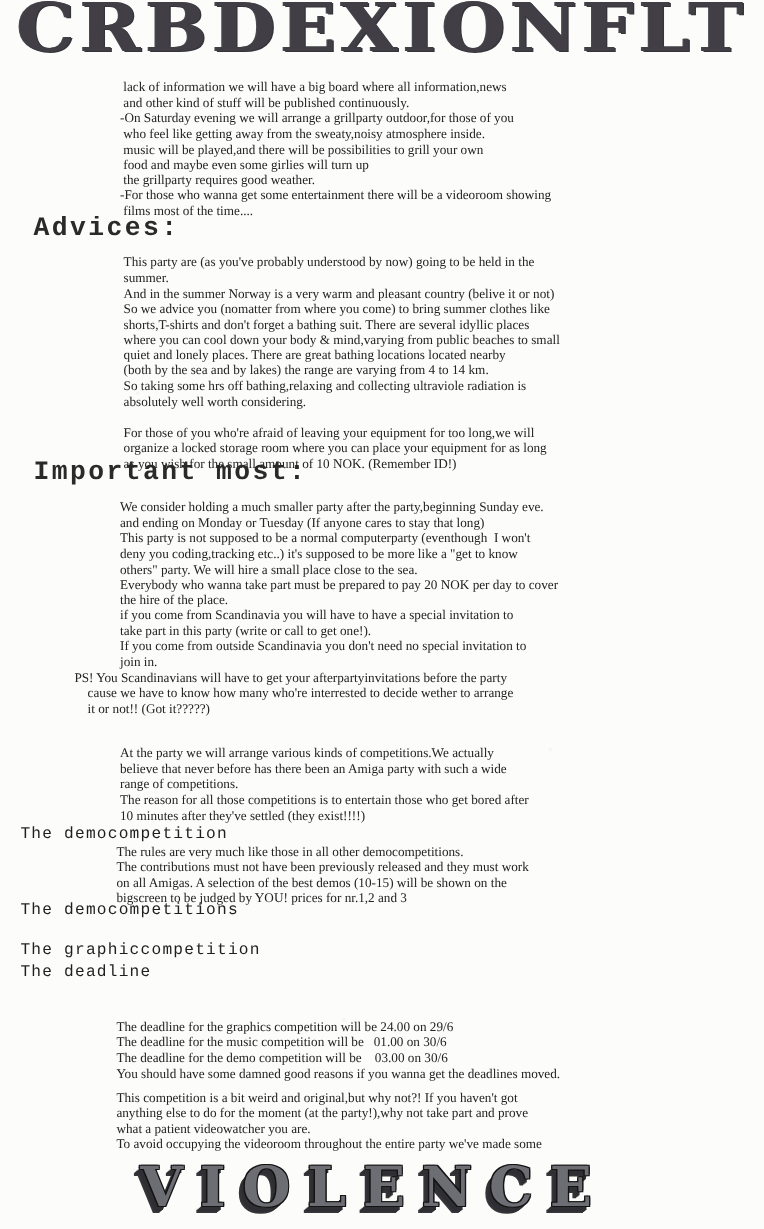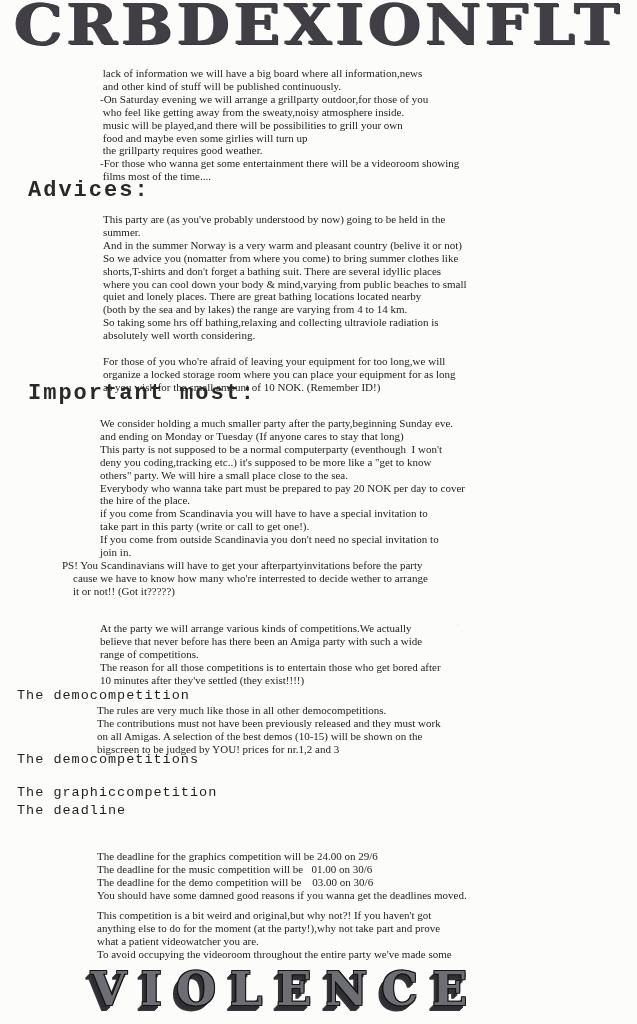--- a/index.html
+++ b/index.html
@@ -45,20 +45,21 @@
     letter-spacing:1px;color:#1f1f1f;
   }
   .footer-title{
     position:absolute;top:964px;left:0;width:558px;text-align:center;
     font-family:"DejaVu Serif","Liberation Serif",serif;font-weight:bold;
     font-size:46px;line-height:50px;letter-spacing:14px;text-indent:14px;
     color:#6d6d74;
     text-shadow:
       -1px -1px 0 #141414, 1px -1px 0 #141414, -1px 1px 0 #141414, 1px 1px 0 #141414,
       -2px 3px 0 #2e2e33, -3px 4px 0 #2e2e33, -4px 5px 0 #323237, -5px 6px 0 #36363b;
+    padding-left: 26px;
   }
 </style>
 </head>
 <body>
 
 <div class="page">
 
   <header class="stamp-title">
     <span>CRB</span>
     <span>DEXION</span>

